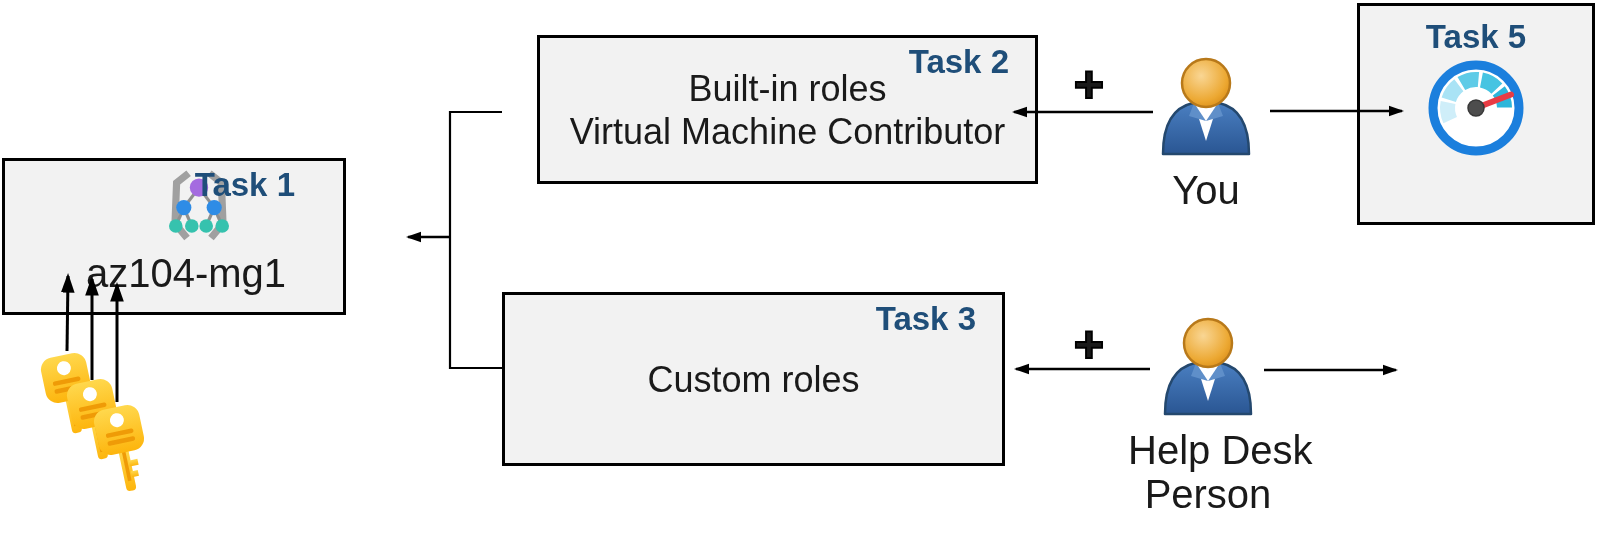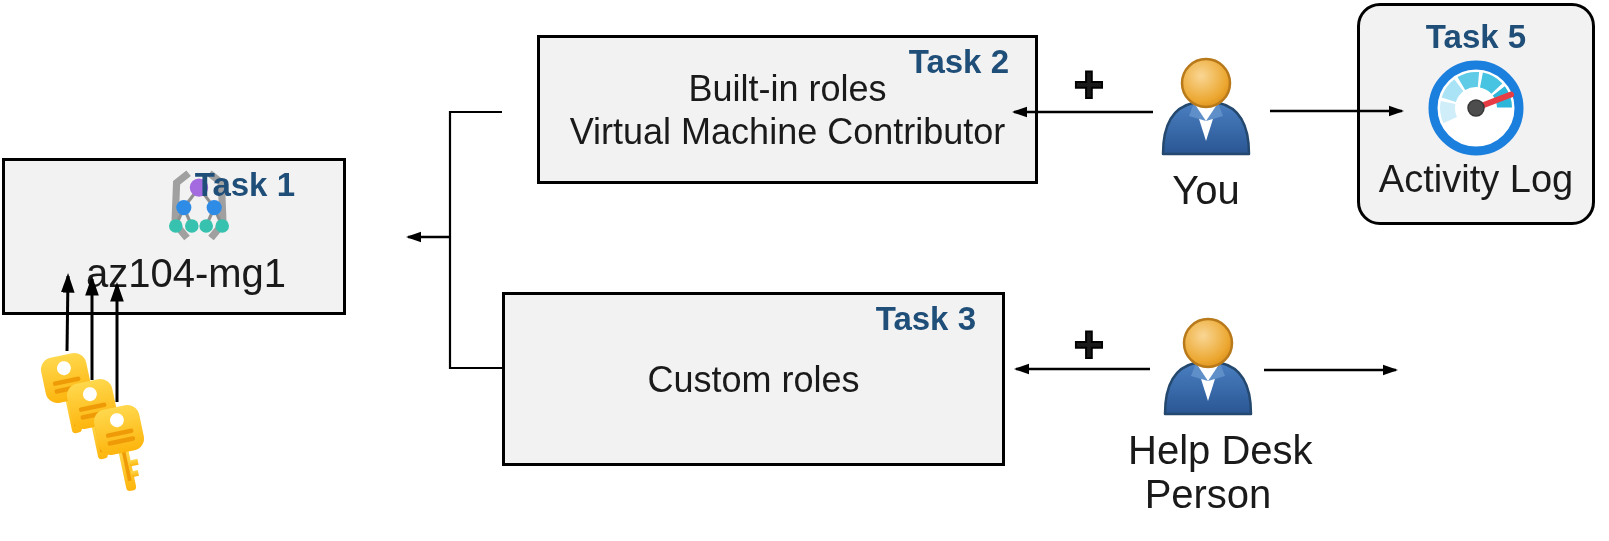--- a/index.html
+++ b/index.html
@@ -13,21 +13,21 @@
   }
   .badge{
     color:#1f4e79;font-weight:bold;font-size:33px;line-height:1;
     white-space:nowrap;
   }
   .badge.corner{position:absolute;top:7px;}
   .role-box{display:flex;flex-direction:column;justify-content:center;align-items:center;}
   .role-line{font-size:36px;line-height:43px;white-space:nowrap;}
   .t1row{display:flex;align-items:center;height:100%;padding-left:50px;box-sizing:border-box;flex-direction:column;}
   .t1title{flex:1;text-align:center;font-size:40px;padding-right:26px;white-space:nowrap;}
-  .sq{display:flex;flex-direction:column;align-items:center;border-radius:23px;}
+  .sq{display:flex;flex-direction:column;align-items:center;}
   .caption{font-size:38px;white-space:nowrap;}
   .actor{position:absolute;text-align:center;}
   .actor-label{font-size:40px;line-height:44px;margin-top:6px;white-space:nowrap;}
   .plus{
     position:absolute;font-size:52px;font-weight:900;line-height:52px;
     -webkit-text-stroke:2px #000;text-align:center;width:62px;
   }
   .layer{position:absolute;left:0;top:0;pointer-events:none;}
 </style>
 </head>
@@ -77,21 +77,20 @@
     <svg width="100" height="100" viewBox="0 0 100 100" style="margin-top:5px;">
       <circle cx="50" cy="50" r="43" fill="#ffffff" stroke="#1b7fdd" stroke-width="9"></circle>
       <path d="M17.4,65.2 A36,36 0 0 1 14.7,43.1 L29.4,46.0 A21,21 0 0 0 31.0,58.9 Z" fill="#cfeef9"></path>
       <path d="M15.6,39.5 A36,36 0 0 1 28.3,21.2 L37.4,33.2 A21,21 0 0 0 29.9,43.9 Z" fill="#a9e3f5"></path>
       <path d="M31.5,19.1 A36,36 0 0 1 53.1,14.1 L51.8,29.1 A21,21 0 0 0 39.2,32.0 Z" fill="#5fcbe7"></path>
       <path d="M56.9,14.6 A36,36 0 0 1 76.3,25.4 L65.4,35.7 A21,21 0 0 0 54.0,29.4 Z" fill="#46c4e2"></path>
       <path d="M78.8,28.3 A36,36 0 0 1 86.0,49.4 L71.0,49.6 A21,21 0 0 0 66.8,37.4 Z" fill="#2db6da"></path>
       <line x1="50" y1="50" x2="85" y2="36.5" stroke="#e83c44" stroke-width="6" stroke-linecap="round"></line>
       <circle cx="50" cy="50" r="8" fill="#4d4d4d" stroke="#383838" stroke-width="1.5"></circle>
     </svg>
-    <div class="caption">Activity Log</div>
   </div>
 
 
   <svg class="layer" width="1609" height="541" viewBox="0 0 1609 541">
     <defs>
       <marker id="ah" viewBox="0 0 10 7" refX="8.5" refY="3.5" markerWidth="6.5" markerHeight="4.6" orient="auto">
         <path d="M0,0 L10,3.5 L0,7 Z" fill="#000"></path>
       </marker>
     </defs>
     <path d="M502,112 H450 V368 H502" fill="none" stroke="#000" stroke-width="2.2"></path>

